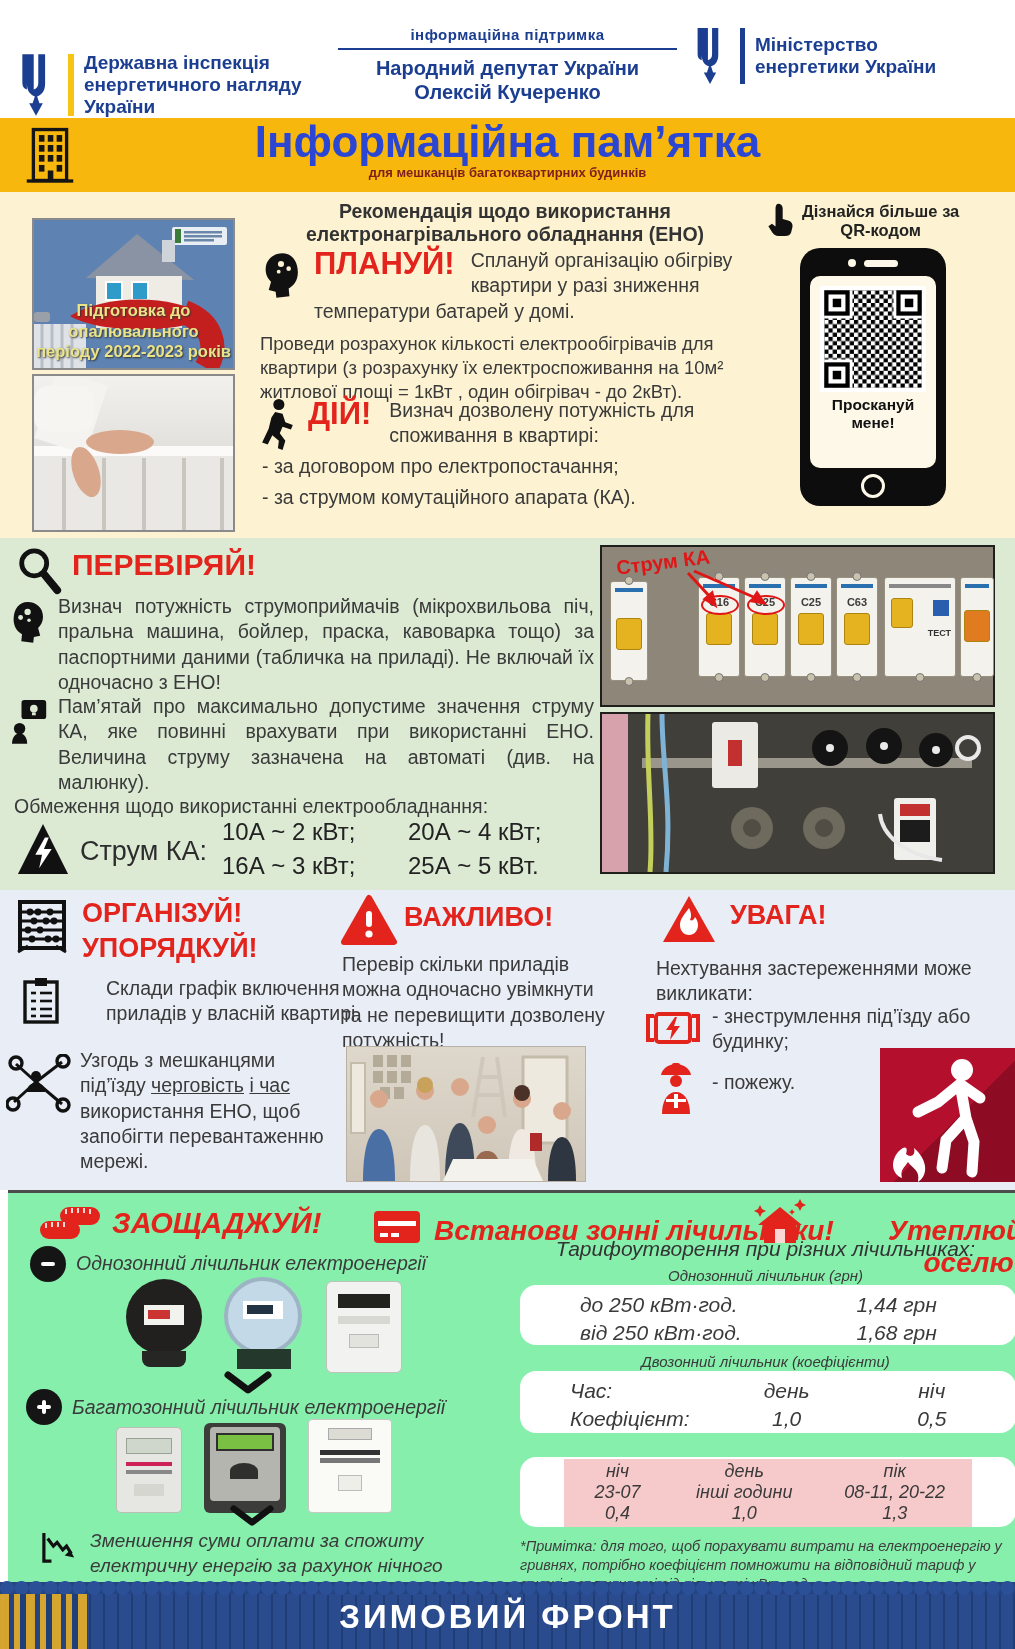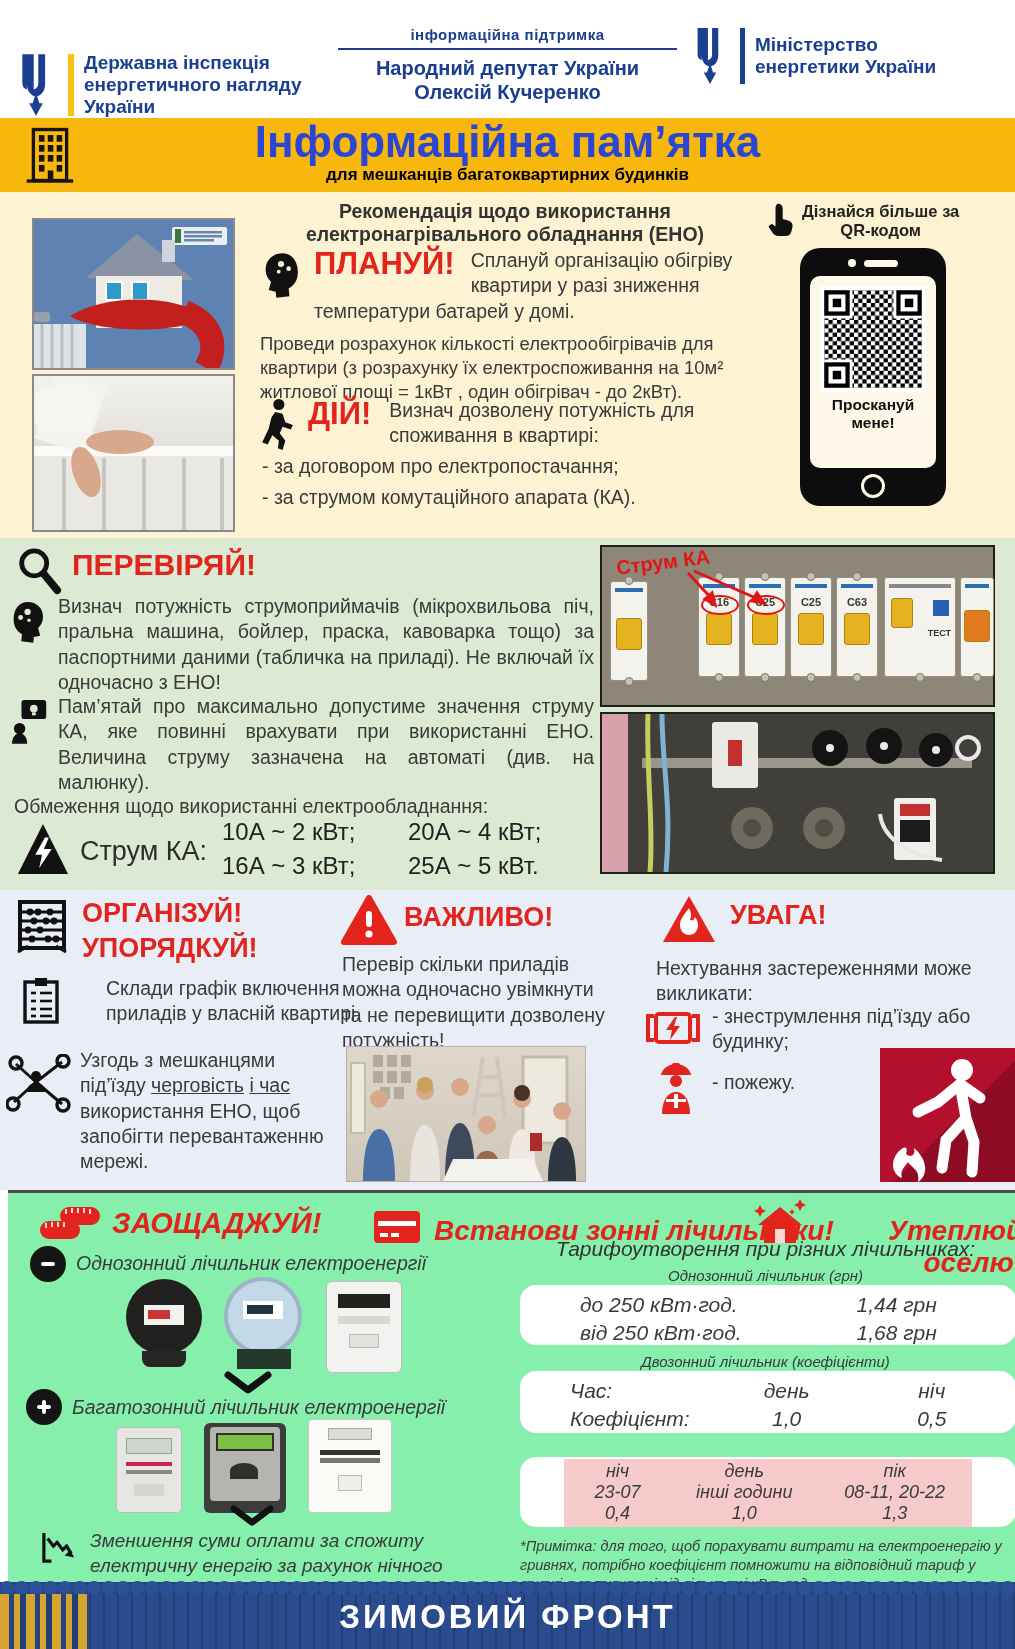--- a/index.html
+++ b/index.html
@@ -16,21 +16,21 @@
   .vbar { width:6px; height:62px; }
   .hdr-center { position:absolute; left:330px; top:26px; width:355px; text-align:center; color:#1b3e91; }
   .hdr-support { font-size:15px; font-weight:bold; letter-spacing:.5px; }
   .hdr-line { border:none; border-top:2px solid #1b3e91; margin:5px 8px 6px; }
   .hdr-deputy { font-size:20px; font-weight:bold; line-height:1.2; }
 
   
   .banner { position:absolute; left:0; top:118px; width:1015px; height:74px; background:#f7b70d; }
   .banner-icon { position:absolute; left:22px; top:6px; }
   .banner-title { text-align:center; font-size:44px; font-weight:bold; color:#2b46d2; line-height:1.02; padding-top:2px; }
-  .banner-sub { text-align:center; font-size:17px; font-weight:bold; color:#000000; }
+  .banner-sub { text-align:center; font-size:13px; font-weight:bold; color:#7f1d1d; }
 
   
   .sec-cream { position:absolute; left:0; top:192px; width:1015px; height:346px; background:#fdf3d2; }
   .sec-green { position:absolute; left:0; top:538px; width:1015px; height:352px; background:#dcead4; }
   .sec-blue  { position:absolute; left:0; top:890px; width:1015px; height:300px; background:#e8edf6; }
   .sec-pink  { position:absolute; left:8px; top:1190px; width:1015px; height:392px; background:#86efac; border-top:3px solid #4c4c4c;font-style:italic; }
   .footer    { position:absolute; left:0; top:1582px; width:1015px; height:67px; background:#24437f; }
 
   .red-label { color:#e3241d; font-weight:bold; }
   .body-text { font-size:19.5px; line-height:1.3; color:#3a3a3a; }
@@ -172,20 +172,22 @@
         <path d="M150 92 C 176 102 186 124 172 148" stroke="#c41f1f" stroke-width="24" fill="none"></path>
         <rect x="0" y="104" width="52" height="44" fill="#dfe3e8"></rect>
         <g stroke="#b8bec6" stroke-width="3">
             <line x1="8" y1="104" x2="8" y2="148"></line>
             <line x1="18" y1="104" x2="18" y2="148"></line>
             <line x1="28" y1="104" x2="28" y2="148"></line>
             <line x1="38" y1="104" x2="38" y2="148"></line>
           </g>
         <rect x="0" y="92" width="16" height="10" rx="3" fill="#9aa0a8"></rect>
       </svg>
+      <div class="house-caption pre">Підготовка до опалювального
+періоду 2022-2023 років</div>
     </div>
 
     <div class="abs photo-frame" style="left:32px; top:182px; width:203px; height:158px; background:linear-gradient(180deg,#f2f1ee 0%,#dedcd7 60%);">
       <svg width="199" height="154" viewBox="0 0 199 154">
         <rect x="0" y="70" width="199" height="10" fill="#fbfaf8"></rect>
         <rect x="0" y="80" width="199" height="74" fill="#e9e8e4"></rect>
         <g stroke="#c9c6bf" stroke-width="4">
             <line x1="30" y1="82" x2="30" y2="154"></line>
             <line x1="70" y1="82" x2="70" y2="154"></line>
             <line x1="110" y1="82" x2="110" y2="154"></line>

